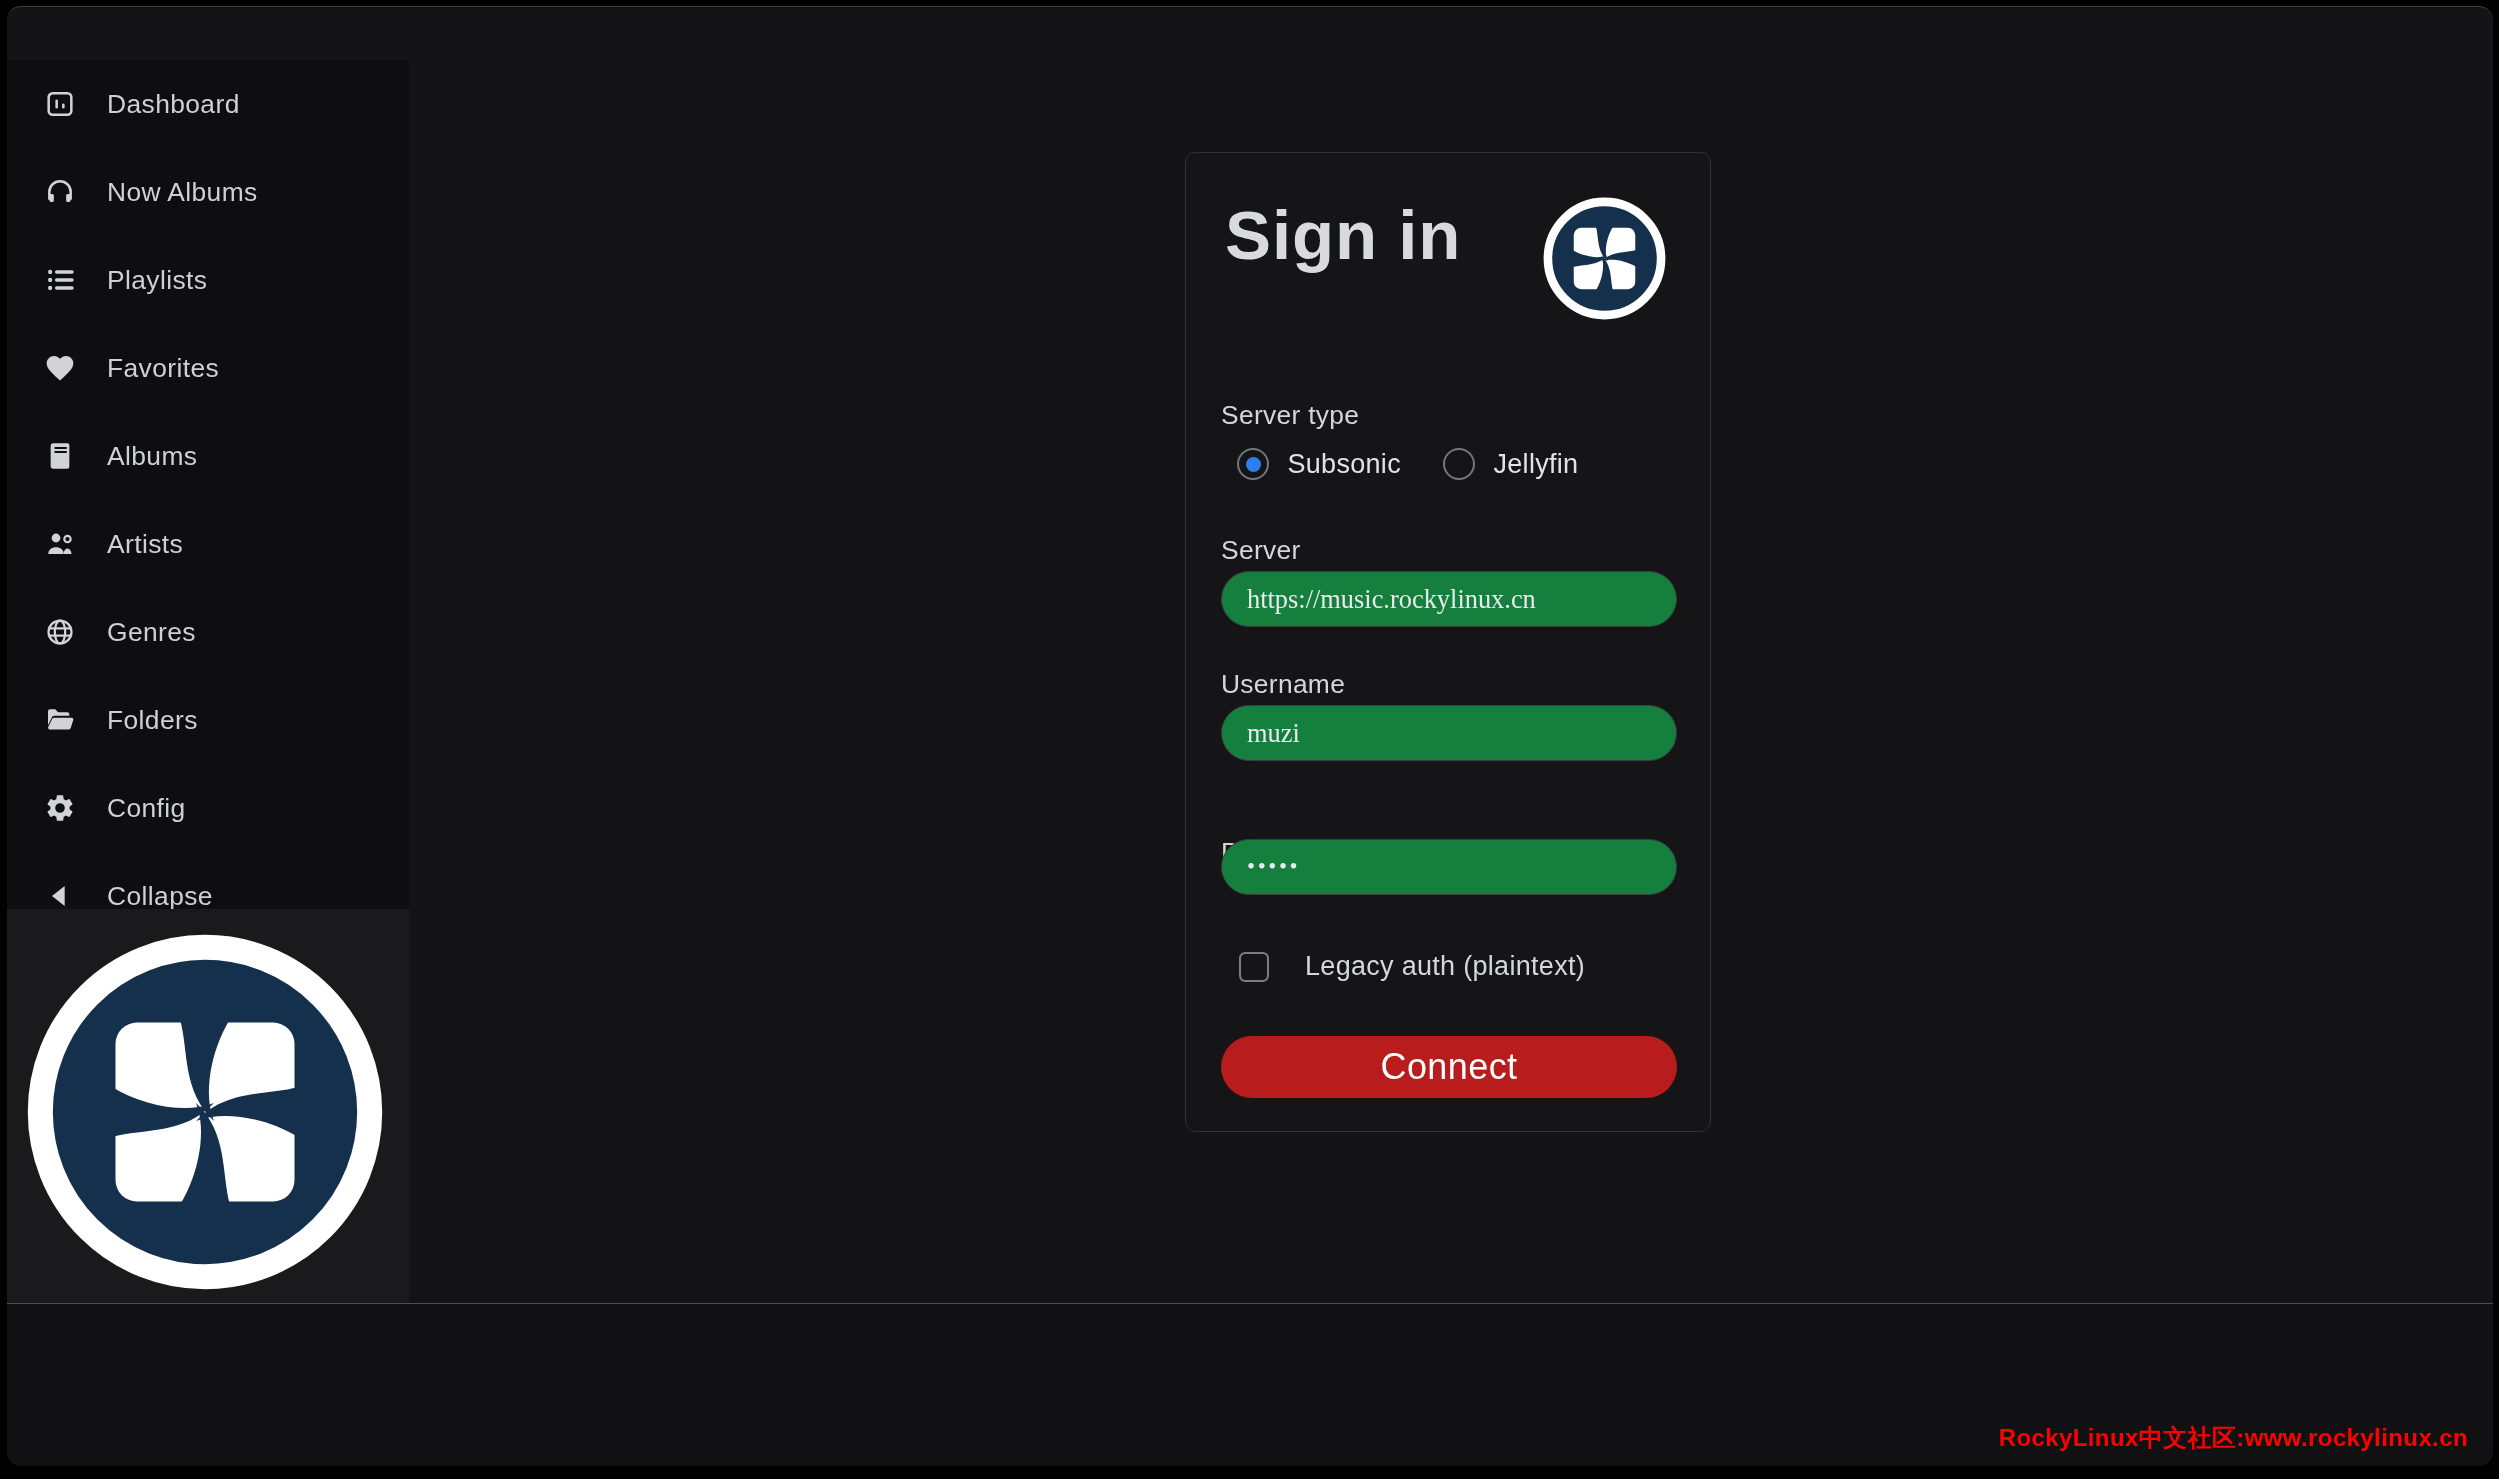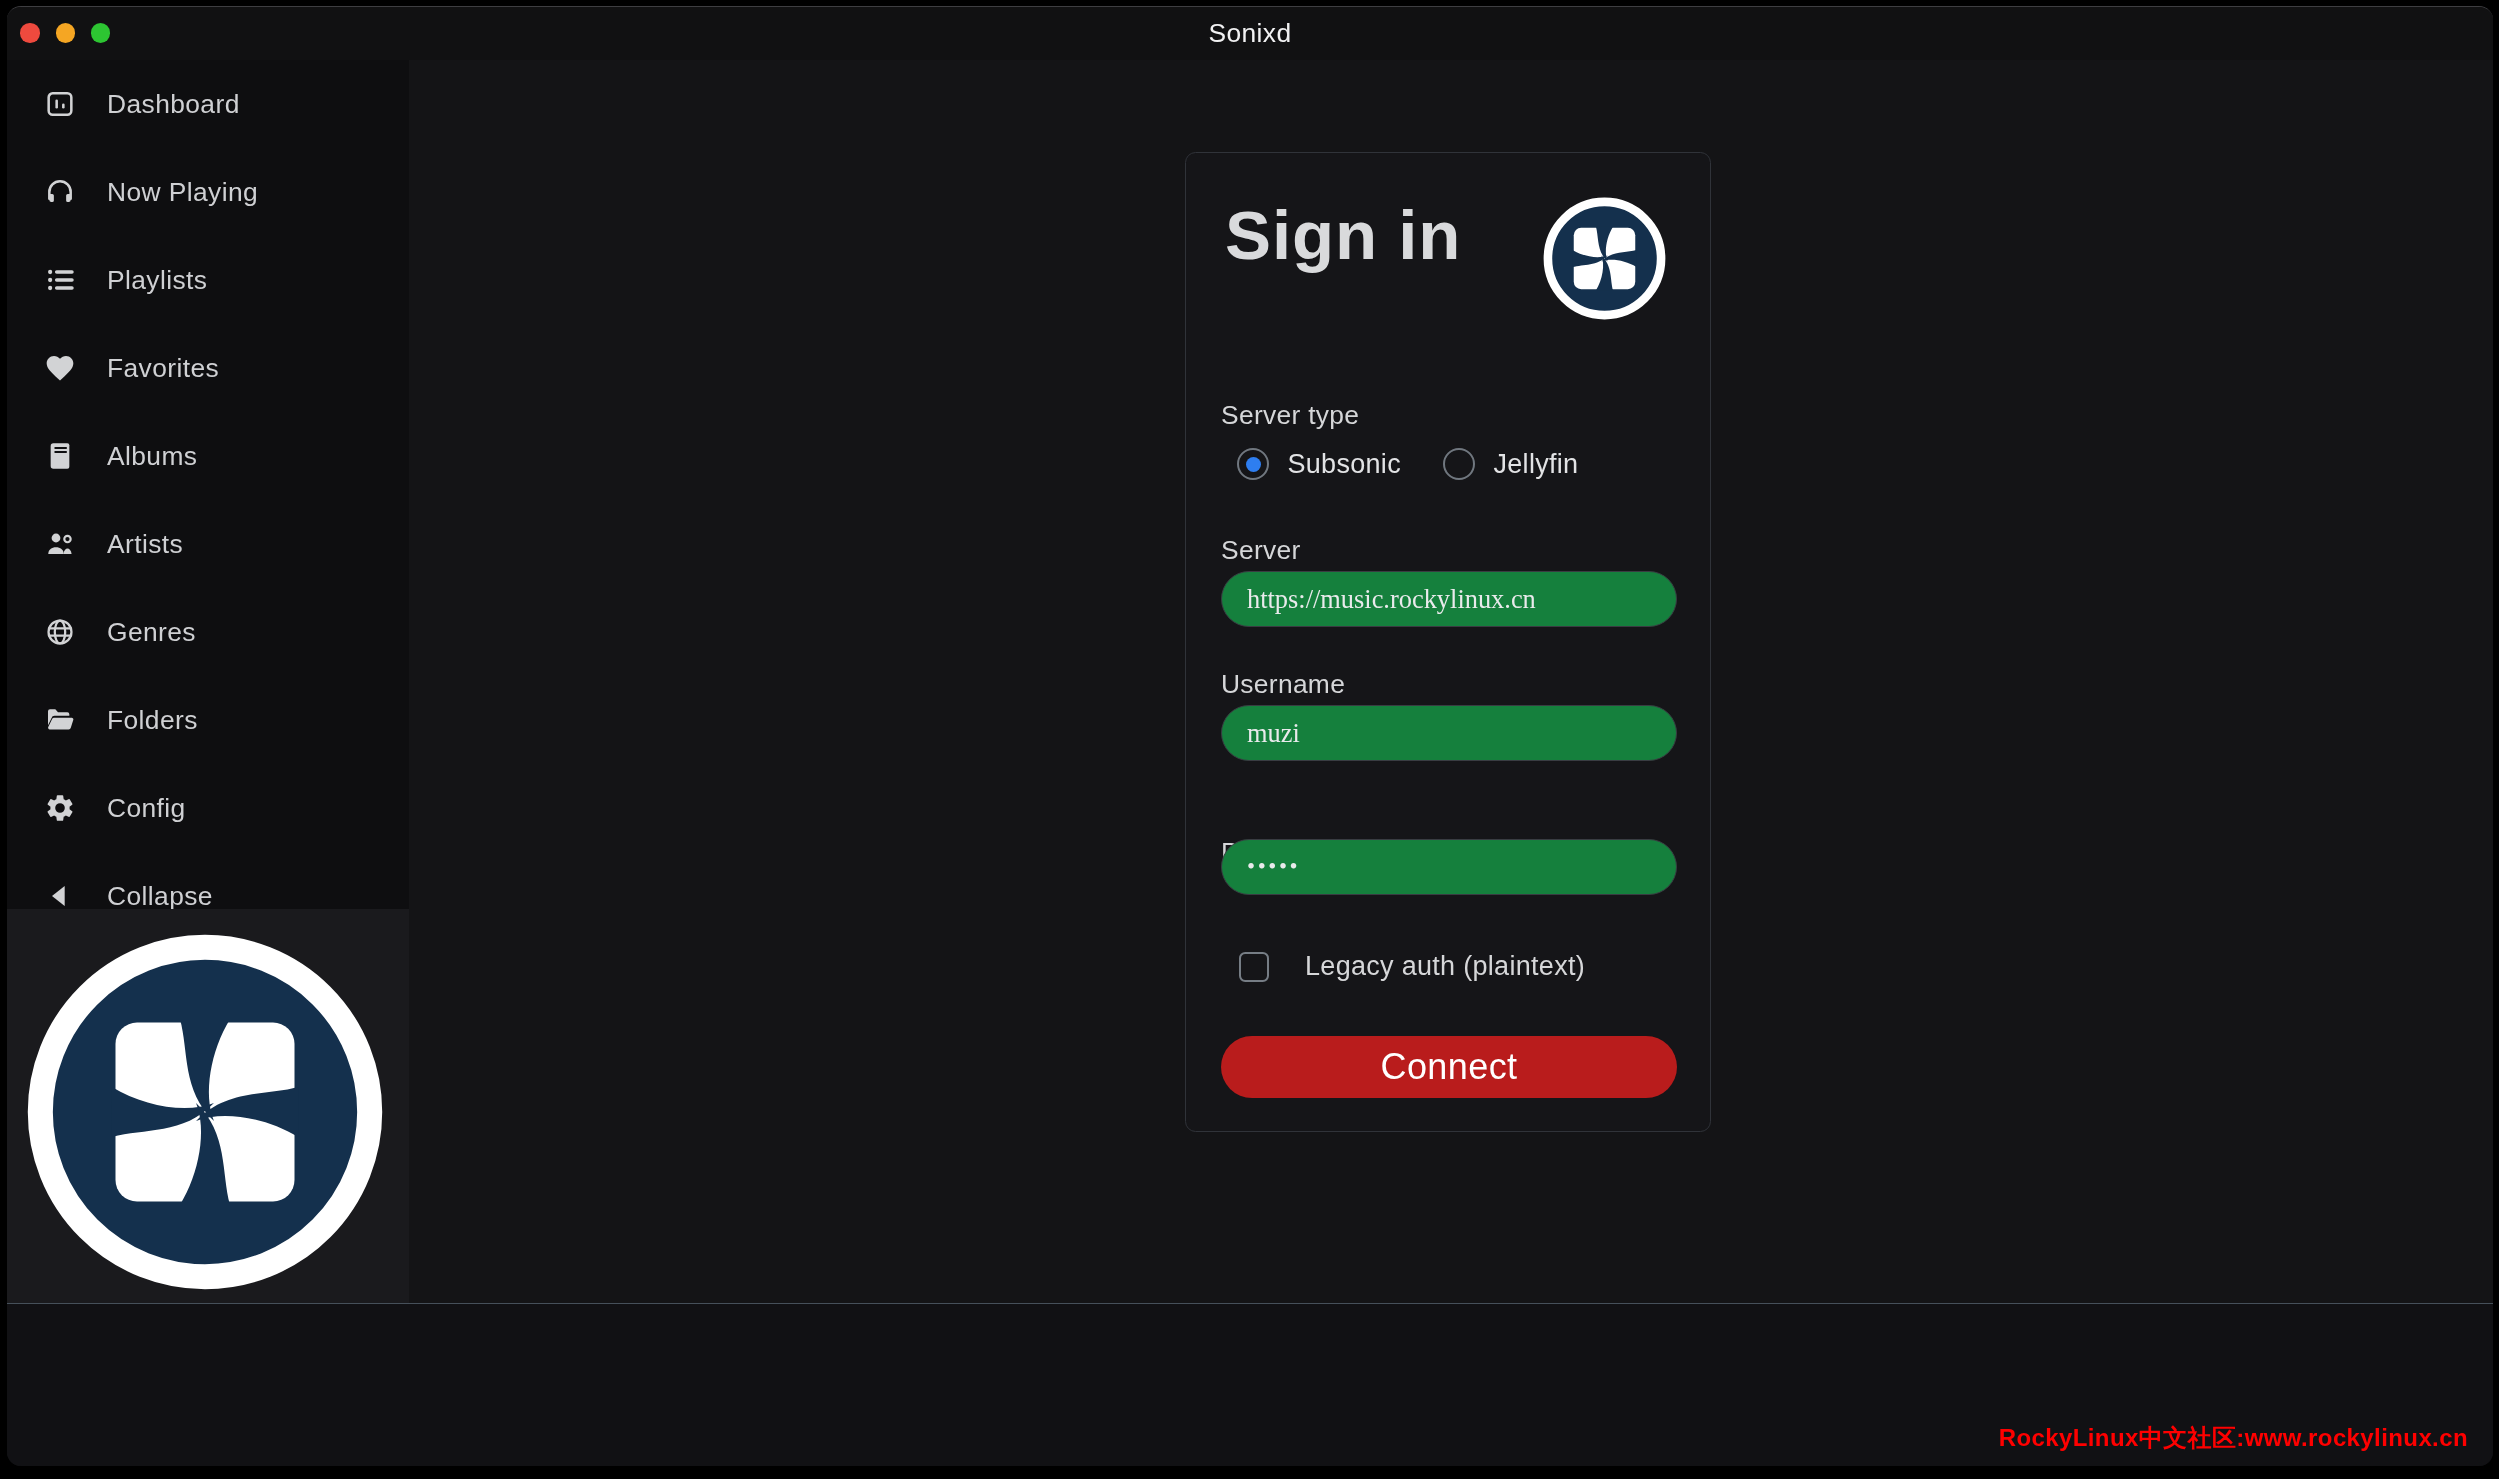--- a/index.html
+++ b/index.html
@@ -79,48 +79,40 @@
         <path d="M43 24 C45.5 33 43.5 44 52.5 52.5 C49.5 45 51.5 33 57 24 Z" transform="rotate(90 50 50)"></path>
         <path d="M43 24 C45.5 33 43.5 44 52.5 52.5 C49.5 45 51.5 33 57 24 Z" transform="rotate(180 50 50)"></path>
         <path d="M43 24 C45.5 33 43.5 44 52.5 52.5 C49.5 45 51.5 33 57 24 Z" transform="rotate(270 50 50)"></path>
       </g>
     </g>
   </defs>
 </svg>
 
 <div id="window">
 
-  <div class="titlebar">
-    <div class="title">Sonixd</div>
-    <div class="lights">
-      <div class="light close"></div>
-      <div class="light min"></div>
-      <div class="light zoom"></div>
-    </div>
-  </div>
 
   <nav class="sidebar">
     <div class="nav-item">
       <span class="ico">
         <svg viewBox="0 0 24 24">
             <rect class="ic" x="3.5" y="4" width="17" height="16" rx="3"></rect>
             <path class="ic" d="M9.5 9.5v5"></path>
             <path class="ic" d="M14.5 12.5v2"></path>
           </svg>
       </span>
       <span class="nav-label">Dashboard</span>
     </div>
     <div class="nav-item">
       <span class="ico">
         <svg viewBox="0 0 24 24">
             <path class="ic" d="M4 17v-5a8 8 0 0 1 16 0v5"></path>
             <path class="icf" d="M4 13.5h2.2a1.2 1.2 0 0 1 1.2 1.2v3.6a1.2 1.2 0 0 1-1.2 1.2h-.7A1.5 1.5 0 0 1 4 18Zm16 0h-2.2a1.2 1.2 0 0 0-1.2 1.2v3.6a1.2 1.2 0 0 0 1.2 1.2h.7A1.5 1.5 0 0 0 20 18Z"></path>
           </svg>
       </span>
-      <span class="nav-label">Now Playing</span>
+      <span class="nav-label">Now Albums</span>
     </div>
     <div class="nav-item">
       <span class="ico">
         <svg viewBox="0 0 24 24">
             <circle class="icf" cx="4.6" cy="6" r="1.6"></circle>
             <circle class="icf" cx="4.6" cy="12" r="1.6"></circle>
             <circle class="icf" cx="4.6" cy="18" r="1.6"></circle>
             <path class="ic" style="stroke-width:2.6" d="M9.5 6H21M9.5 12H21M9.5 18H21"></path>
           </svg>
       </span>

